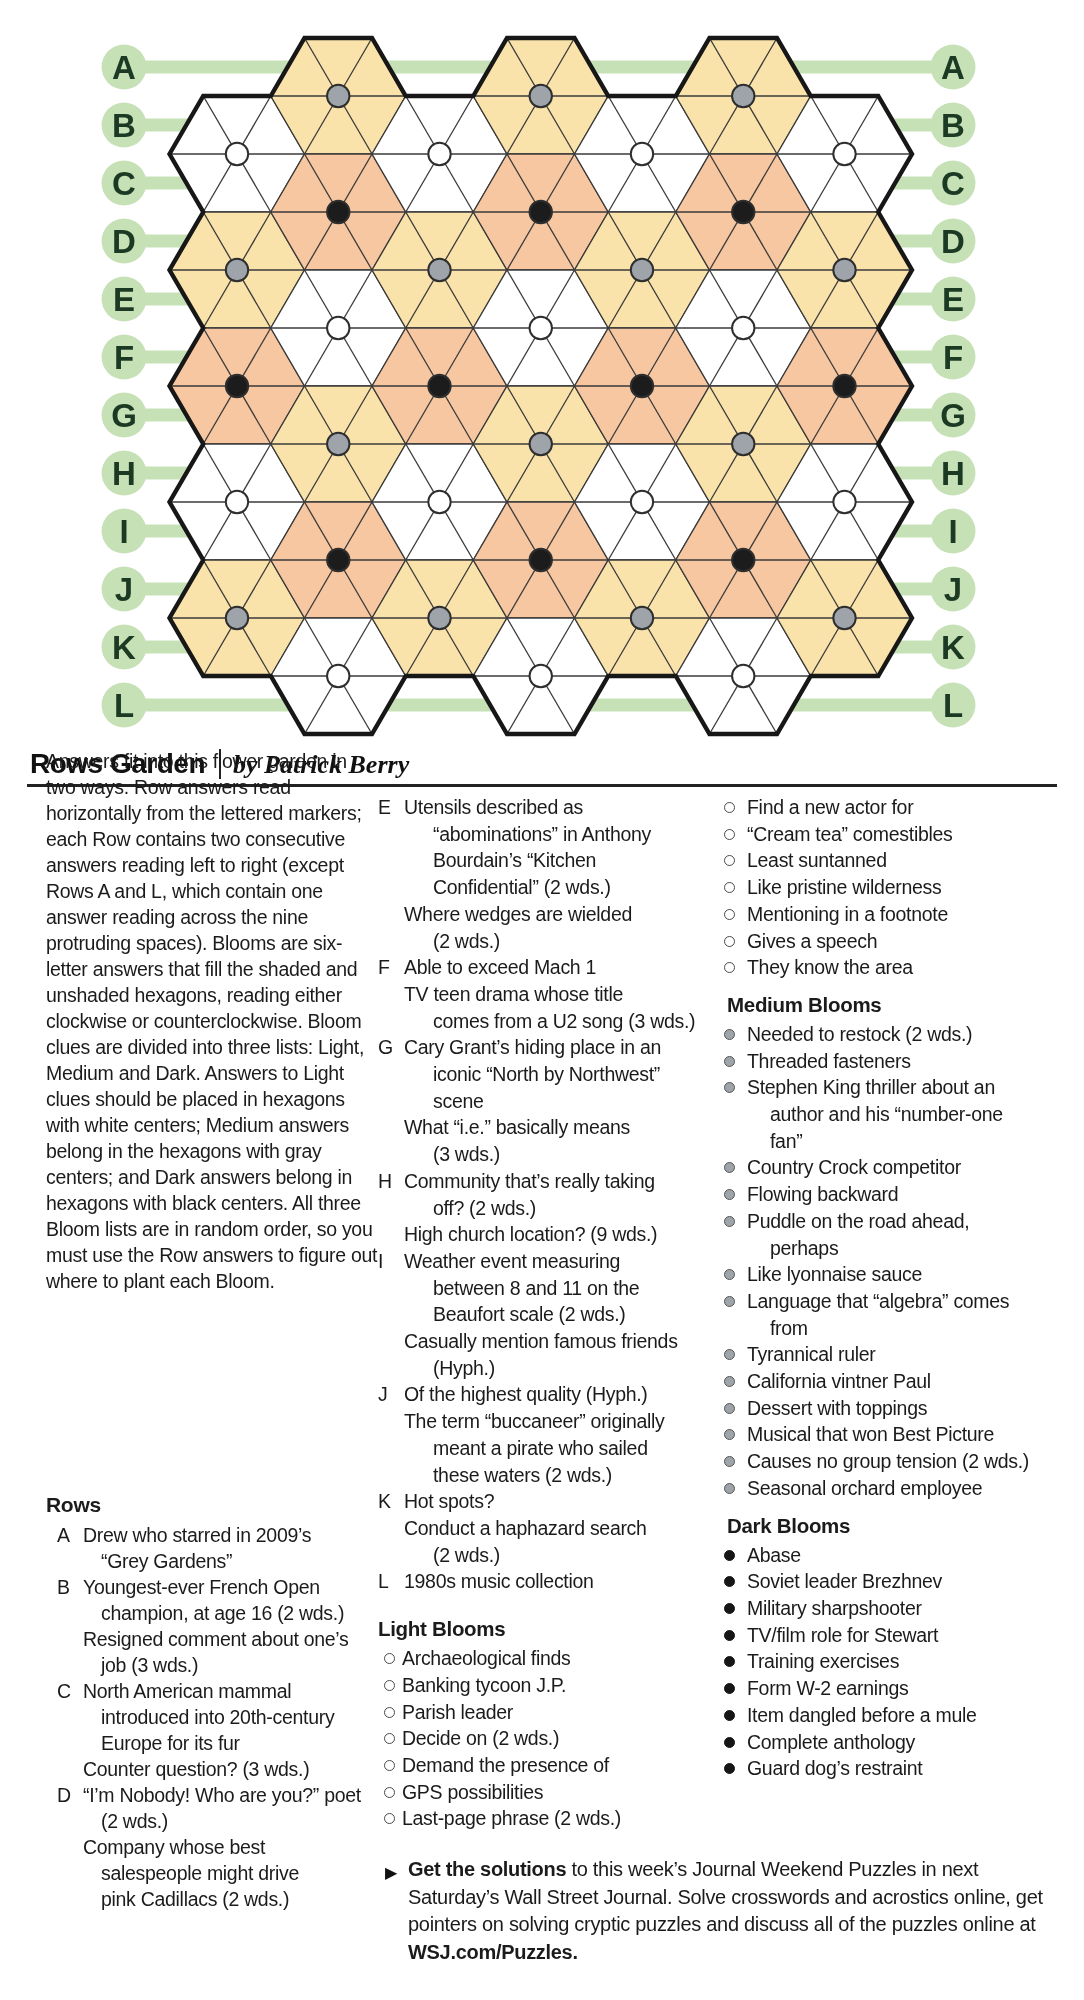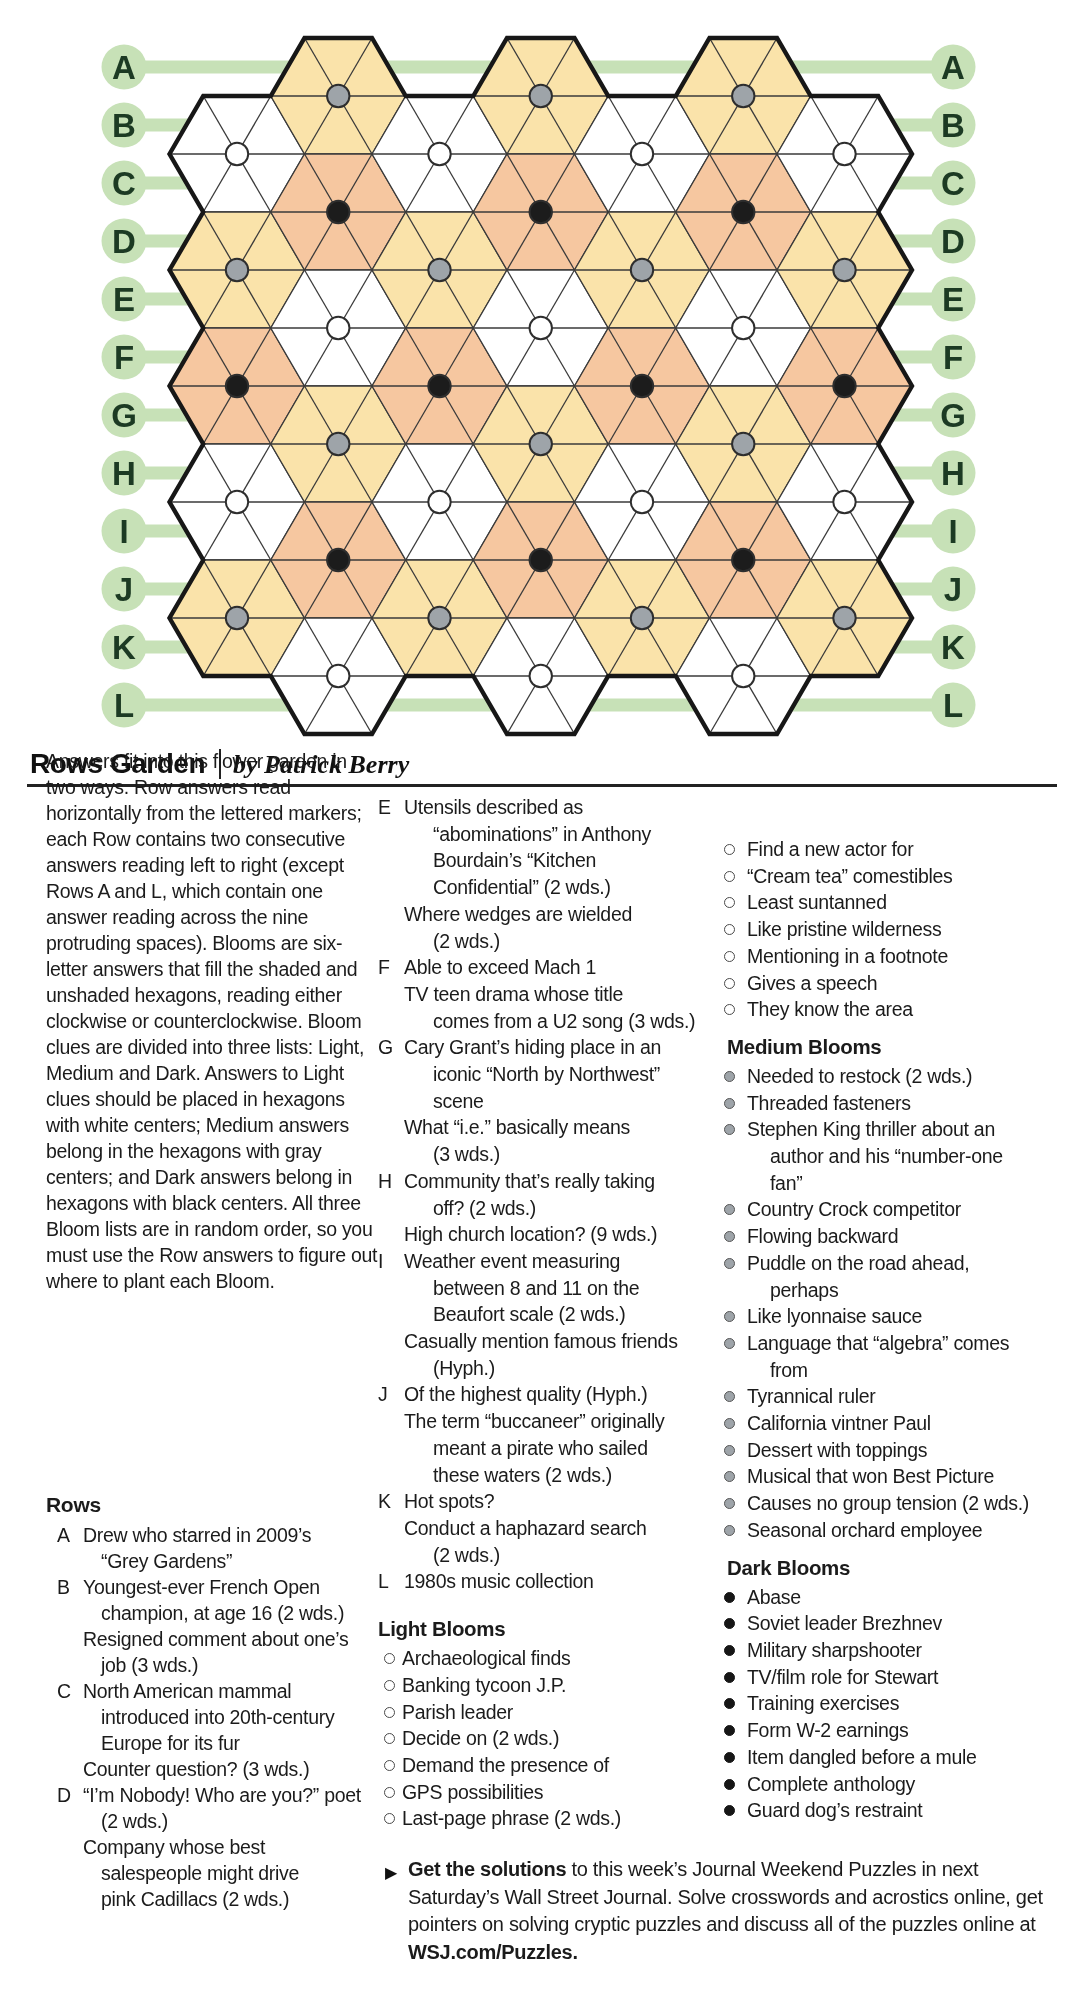--- a/index.html
+++ b/index.html
@@ -9,21 +9,21 @@
   .title-row{position:absolute;left:30px;top:748px;white-space:nowrap;}
   .title-main{font-size:28px;font-weight:bold;letter-spacing:-0.5px;color:#111;}
   .title-sep{display:inline-block;width:0;border-left:2px solid #222;height:30px;
              margin:0 12px 0 14px;vertical-align:-6px;}
   .title-byline{font-family:"Liberation Serif",serif;font-style:italic;font-weight:bold;
                 font-size:26px;color:#111;}
   .title-rule{position:absolute;left:27px;top:784px;width:1030px;height:2.5px;background:#222;}
   .col{position:absolute;font-size:19.5px;letter-spacing:-0.3px;}
   .c1{left:27px;top:748px;width:332px;margin-left:19px;}
   .c2{left:378px;top:794px;width:332px;}
-  .c3{left:715px;top:836px;width:360px;}
+  .c3{left:715px;top:794px;width:360px;}
   .intro{margin:0;line-height:26px;height:624px;overflow:visible;}
   .rows-h{font-size:21px;font-weight:bold;line-height:24px;margin:121px 0 5px 0;}
   .bloom-h{font-size:20.5px;font-weight:bold;line-height:24px;}
   .c2 .bloom-h{margin:22px 0 4px 0;}
   .c3 .bloom-h{margin:12px 0 4px 12px;}
   .ln{position:relative;line-height:26.7px;white-space:nowrap;}
   .c1 .ln{line-height:26px;}
   .c1 .cl-first,.c1 .cl-second{padding-left:37px;}
   .c1 .lbl{position:absolute;left:11px;top:0;}
   .c1 .cl-wrap{padding-left:55px;}

